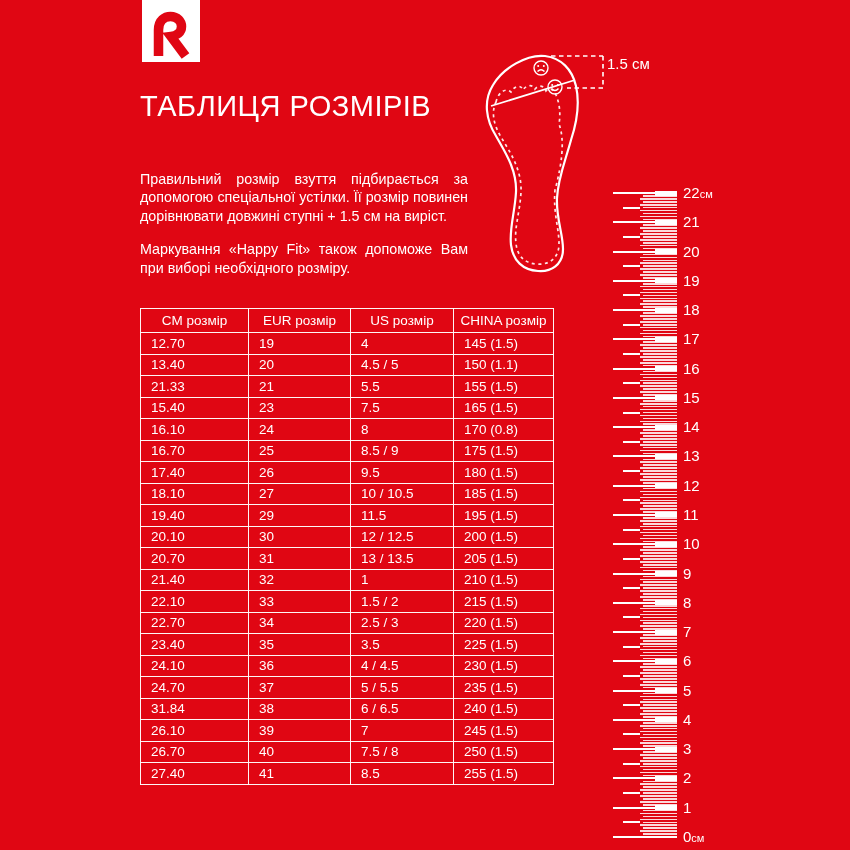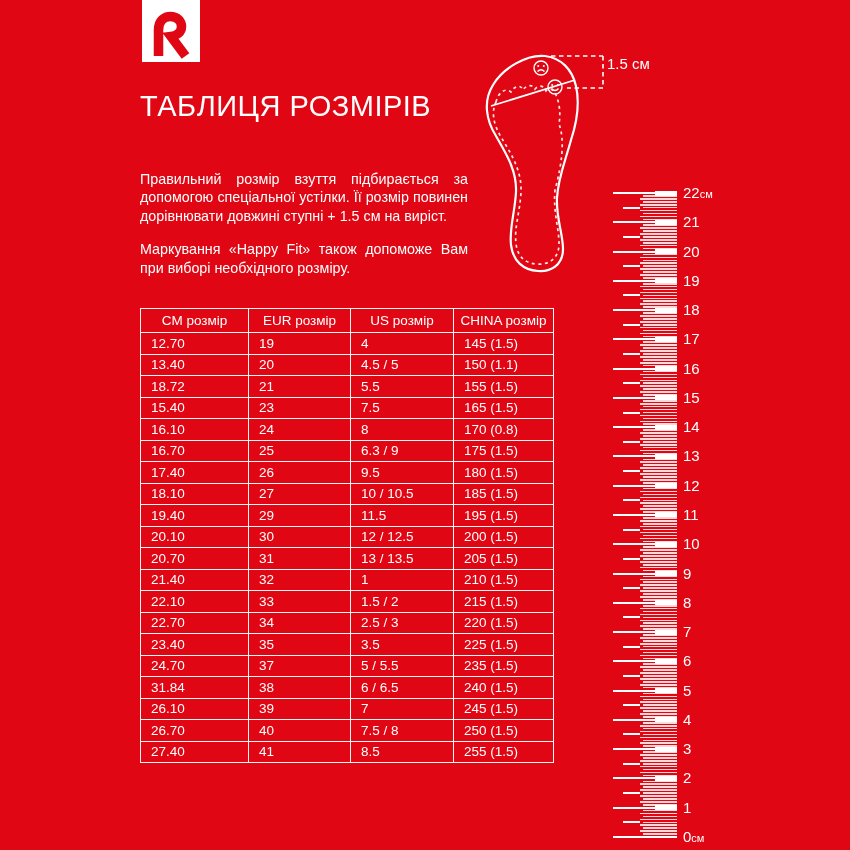--- a/index.html
+++ b/index.html
@@ -404,41 +404,41 @@
         <td>4</td>
         <td>145 (1.5)</td>
       </tr>
       <tr>
         <td>13.40</td>
         <td>20</td>
         <td>4.5 / 5</td>
         <td>150 (1.1)</td>
       </tr>
       <tr>
-        <td>18.72</td>
+        <td>21.33</td>
         <td>21</td>
         <td>5.5</td>
         <td>155 (1.5)</td>
       </tr>
       <tr>
         <td>15.40</td>
         <td>23</td>
         <td>7.5</td>
         <td>165 (1.5)</td>
       </tr>
       <tr>
         <td>16.10</td>
         <td>24</td>
         <td>8</td>
         <td>170 (0.8)</td>
       </tr>
       <tr>
         <td>16.70</td>
         <td>25</td>
-        <td>6.3 / 9</td>
+        <td>8.5 / 9</td>
         <td>175 (1.5)</td>
       </tr>
       <tr>
         <td>17.40</td>
         <td>26</td>
         <td>9.5</td>
         <td>180 (1.5)</td>
       </tr>
       <tr>
         <td>18.10</td>
@@ -482,20 +482,26 @@
         <td>2.5 / 3</td>
         <td>220 (1.5)</td>
       </tr>
       <tr>
         <td>23.40</td>
         <td>35</td>
         <td>3.5</td>
         <td>225 (1.5)</td>
       </tr>
       <tr>
+        <td>24.10</td>
+        <td>36</td>
+        <td>4 / 4.5</td>
+        <td>230 (1.5)</td>
+      </tr>
+      <tr>
         <td>24.70</td>
         <td>37</td>
         <td>5 / 5.5</td>
         <td>235 (1.5)</td>
       </tr>
       <tr>
         <td>31.84</td>
         <td>38</td>
         <td>6 / 6.5</td>
         <td>240 (1.5)</td>

